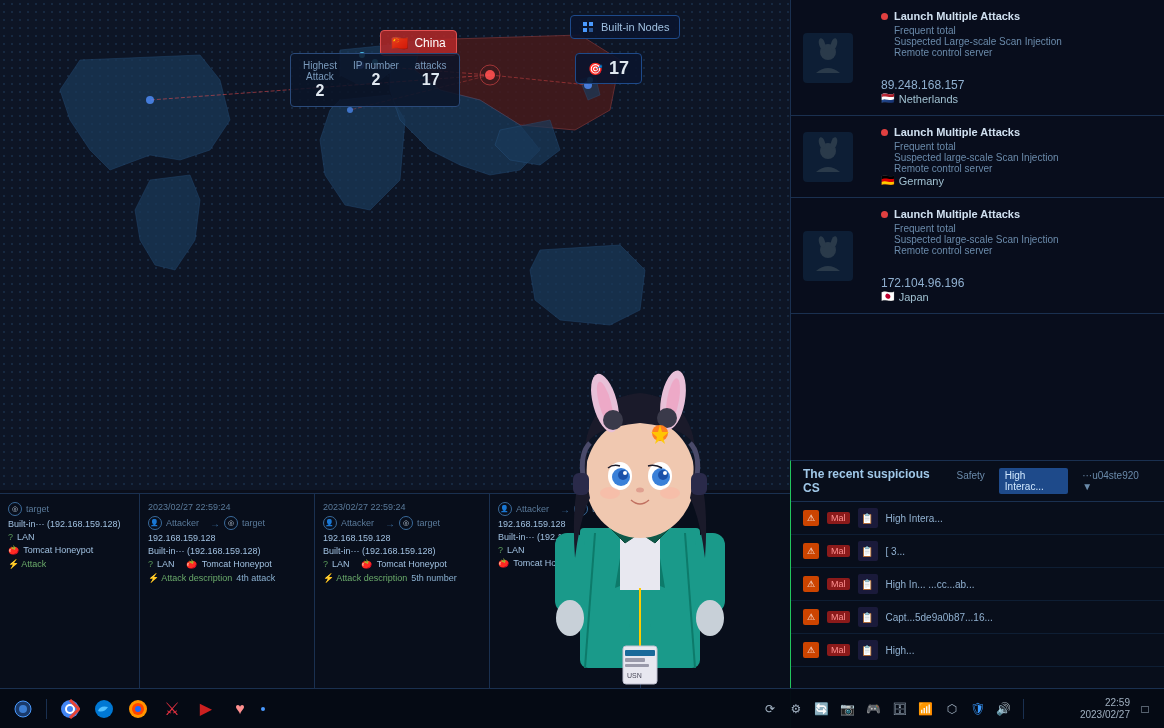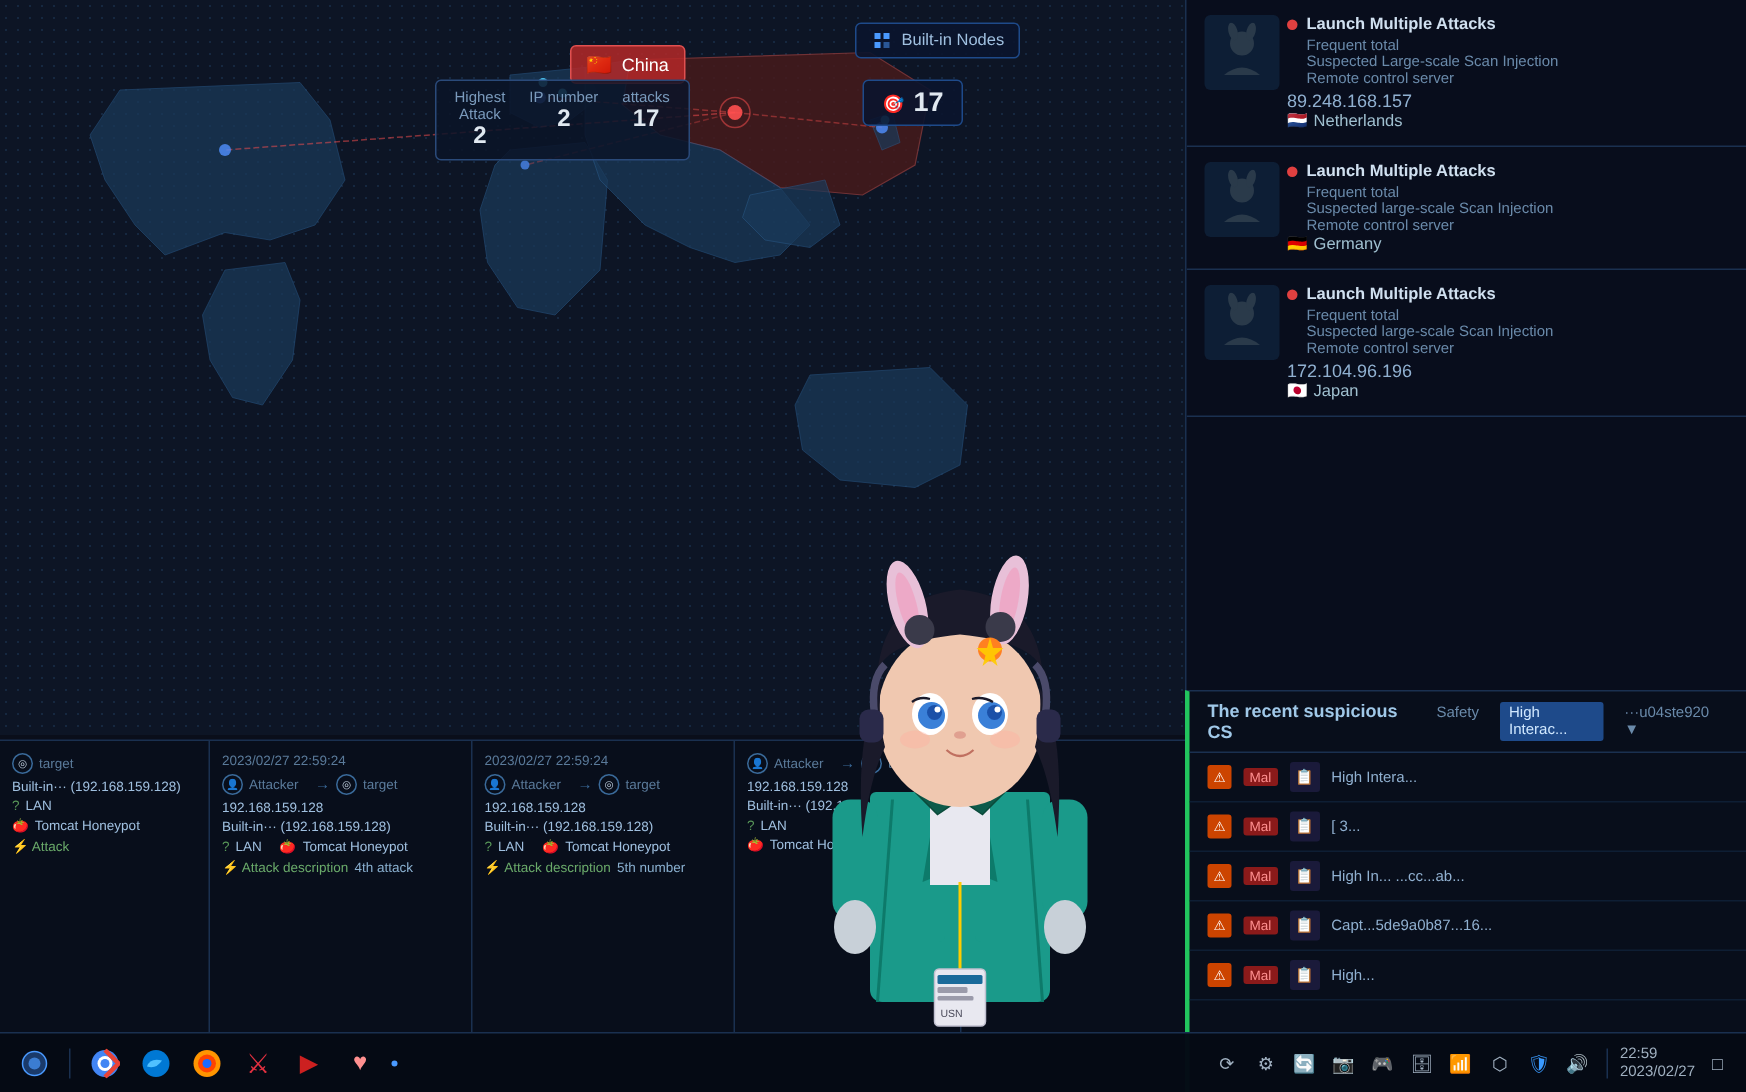--- a/index.html
+++ b/index.html
@@ -103,22 +103,22 @@
       height: 460px;
       background: rgba(8, 14, 28, 0.95);
       border-left: 1px solid #1a3050;
       overflow-y: auto;
     }
 
     .attacker-card {
       border-bottom: 1px solid #1a3050;
       padding: 10px 12px;
       display: flex;
-      gap: 5px;
-      align-items: flex-start;
+      gap: 28px;
+      align-items: center;
     }
 
     .attacker-avatar {
       width: 50px;
       height: 50px;
       background: #0d1e35;
       border-radius: 4px;
       flex-shrink: 0;
       display: flex;
       align-items: center;
@@ -151,39 +151,39 @@
 
     .tag-sub {
       font-size: 10px;
       color: #6a8aaa;
       margin-left: 13px;
     }
 
     .attacker-ip {
       font-size: 12px;
       color: #90b0d0;
-      margin-top: 2px;
+      margin-top: 20px;
     }
 
     .attacker-country {
       font-size: 11px;
       color: #a0c0d0;
       display: flex;
       align-items: center;
       gap: 4px;
     }
 
     
     .recent-section {
       position: absolute;
       bottom: 0; right: 0;
       width: 374px;
       height: 268px;
       background: rgba(8, 14, 28, 0.97);
-      border-left: 3px solid #22c55e;
+      border-left: 1px solid #22c55e;
       border-top: 1px solid #1a3050;
     }
 
     .recent-header {
       padding: 6px 12px;
       border-bottom: 1px solid #1a3050;
       display: flex;
       align-items: center;
       gap: 8px;
     }
@@ -838,19 +838,19 @@
     <div class="sys-tray-icon">⚙</div>
     <div class="sys-tray-icon">🔄</div>
     <div class="sys-tray-icon">📷</div>
     <div class="sys-tray-icon">🎮</div>
     <div class="sys-tray-icon">🗄</div>
     <div class="sys-tray-icon">📶</div>
     <div class="sys-tray-icon">⬡</div>
     <div class="sys-tray-icon" style="color:#3a9aff;">🛡</div>
     <div class="sys-tray-icon">🔊</div>
     <div class="taskbar-sep"></div>
-    <div style="font-size:10px;color:#a0b0c0;line-height:1.2;text-align:left;">
+    <div style="font-size:10px;color:#a0b0c0;line-height:1.2;text-align:right;margin-left:48px;">
       <div>22:59</div>
       <div>2023/02/27</div>
     </div>
     <div class="sys-tray-icon">□</div>
   </div>
 </div>
 
 </body></html>

